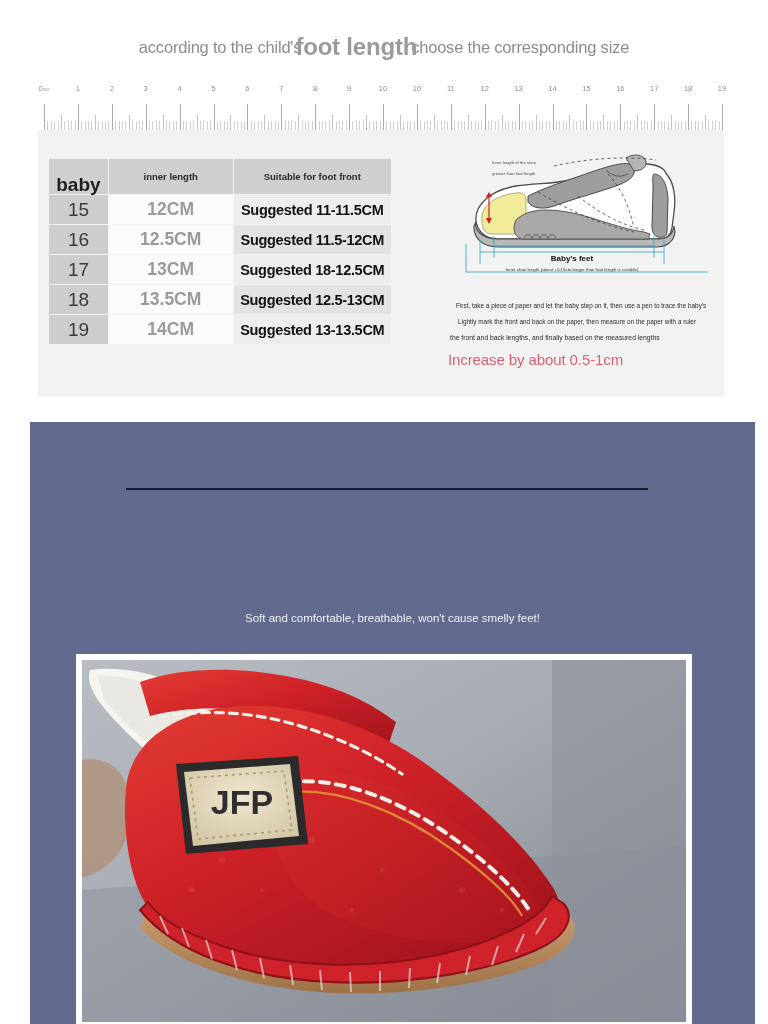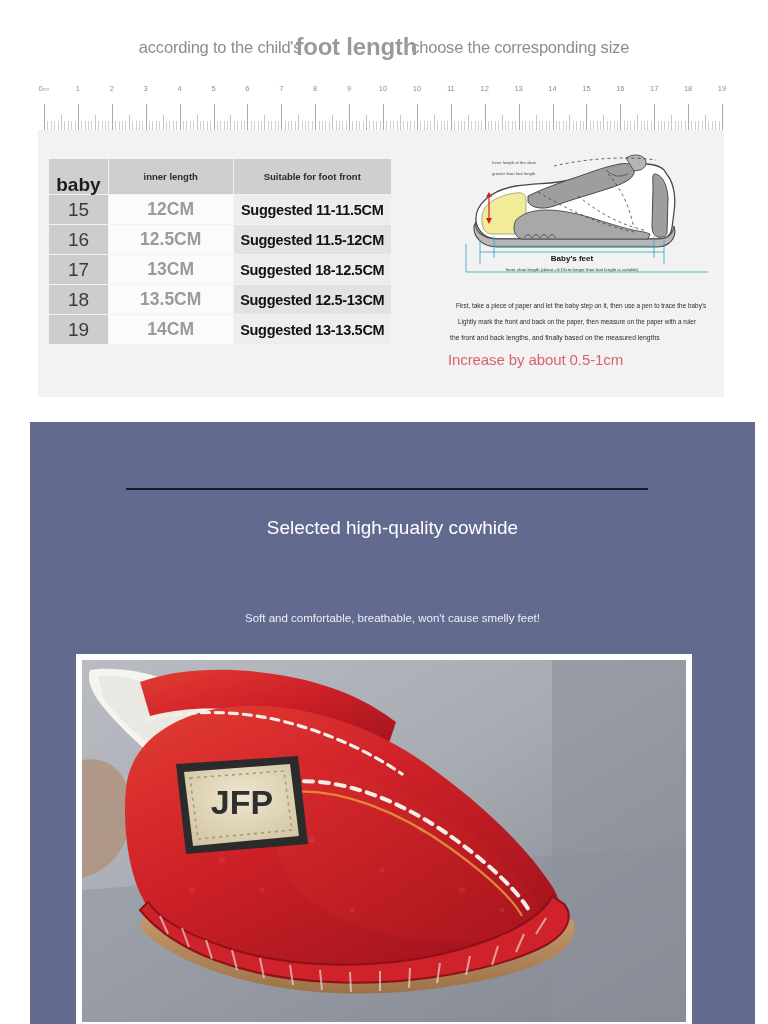--- a/index.html
+++ b/index.html
@@ -501,21 +501,20 @@
     <div class="measure">
       <div class="measure-line l1">First, take a piece of paper and let the baby step on it,  then use a pen to trace the baby's</div>
       <div class="measure-line l2">Lightly mark the front and back on the paper, then measure on the paper with a ruler</div>
       <div class="measure-line l3">the front and back lengths, and finally based on the measured lengths</div>
       <div class="measure-red">Increase by about 0.5-1cm</div>
     </div>
   </div>
 
   <div class="details">
     <div class="details-rule"></div>
-    <div class="details-sub">Selected high-quality cowhide</div>
     <div class="details-body2">Soft and comfortable, breathable, won't cause smelly feet!</div>
 
     <div class="photo-frame">
       <div class="photo">
         <svg viewBox="0 0 604 362" preserveAspectRatio="xMidYMid slice">
           <defs>
             <linearGradient id="bgGrad" x1="0" y1="0" x2="1" y2="1">
               <stop offset="0%" stop-color="#b9bcc2"></stop>
               <stop offset="45%" stop-color="#a7abb2"></stop>
               <stop offset="100%" stop-color="#7e838c"></stop>

